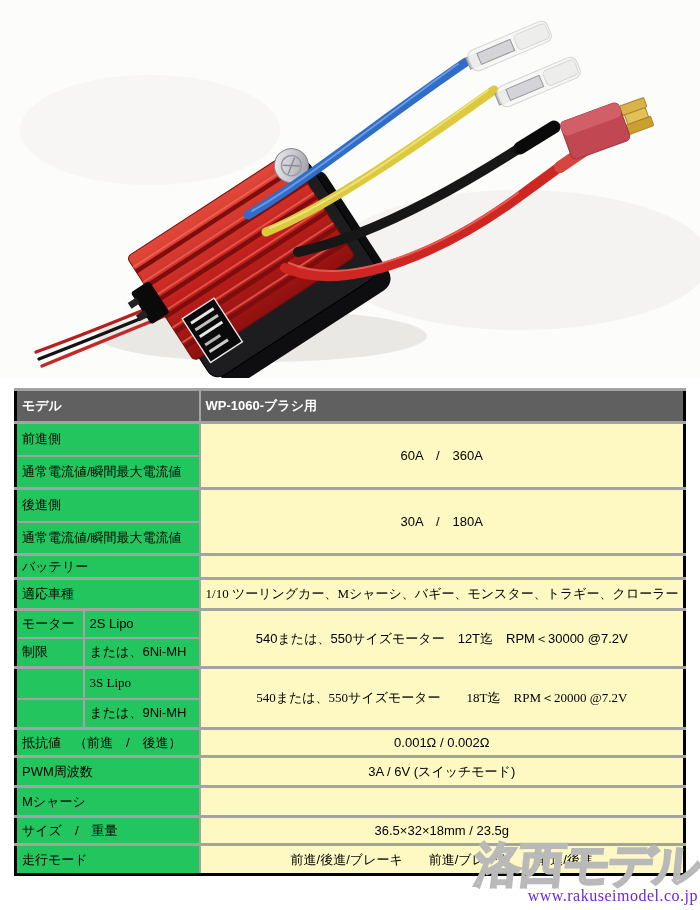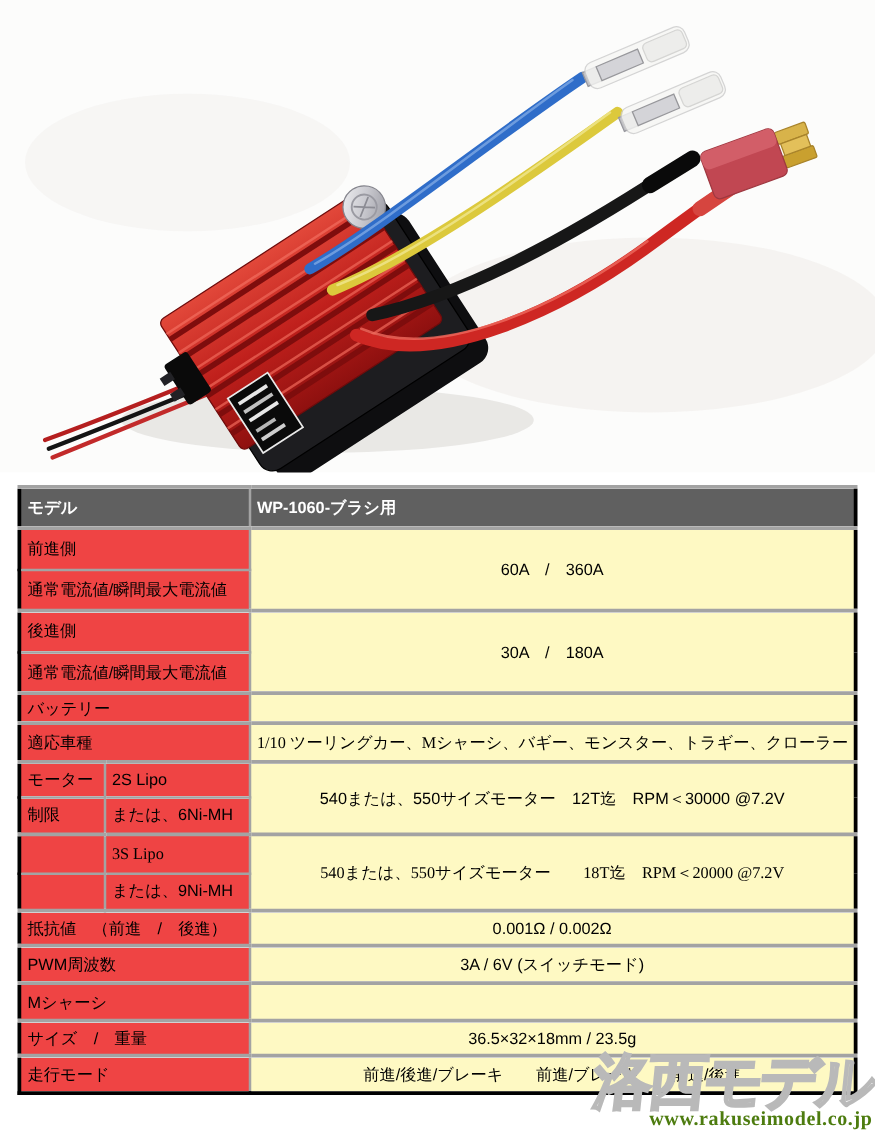--- a/index.html
+++ b/index.html
@@ -17,37 +17,37 @@
   }
   .spec-table td,.spec-table th{
     border:2px solid #a3a3a3;padding:2px 5px;vertical-align:middle;
     overflow:hidden;white-space:nowrap;
   }
   .spec-table{border:3px solid #000;}
   .thick td,.thick th{border-top-width:3px;}
   .h-label,.h-value{background:#606060;color:#fff;font-weight:bold;height:26px;}
   .h-label{text-align:left;}
   .h-value{text-align:left;border-left-width:2px;}
-  td.lbl,td.suba,td.subb{background:#ef4444;text-align:left;font-weight:normal;}
+  td.lbl,td.suba,td.subb{background:#22c55e;text-align:left;font-weight:normal;}
   td.val{background:#fef9c3;text-align:center;border-left-width:2px;}
   td.subb{border-left-width:1px;}
   .r33{height:33px;} .r24{height:24px;} .r31{height:31px;font-family:Liberation Serif, serif;} .r28{height:28px;} .r30{height:30px;}
   
   .wm-logo{
     position:absolute;top:834px;right:2px;z-index:5;pointer-events:none;
     font-size:47px;font-weight:bold;letter-spacing:-3px;
     color:rgba(200,200,200,0.25);
     -webkit-text-stroke:2px #b9b9b9;
     transform:skewX(-6deg) scaleY(1.02);
     font-family:"Liberation Sans","DejaVu Sans",sans-serif;
   }
   .wm-url{
     position:absolute;top:887px;right:2px;z-index:5;pointer-events:none;
     font-family:"Liberation Serif","DejaVu Serif",serif;
-    font-size:16px;color:#4d7c0f;letter-spacing:0.5px;font-weight:bold;
+    font-size:16px;color:#6d28d9;letter-spacing:0.5px;
   }
 </style>
 </head>
 <body>
 
 <div class="photo-wrap">
   <svg width="700" height="378" viewBox="0 0 700 378">
     <defs>
       <linearGradient id="hs" x1="0" y1="0" x2="0" y2="1">
         <stop offset="0" stop-color="#e2483a"></stop>

